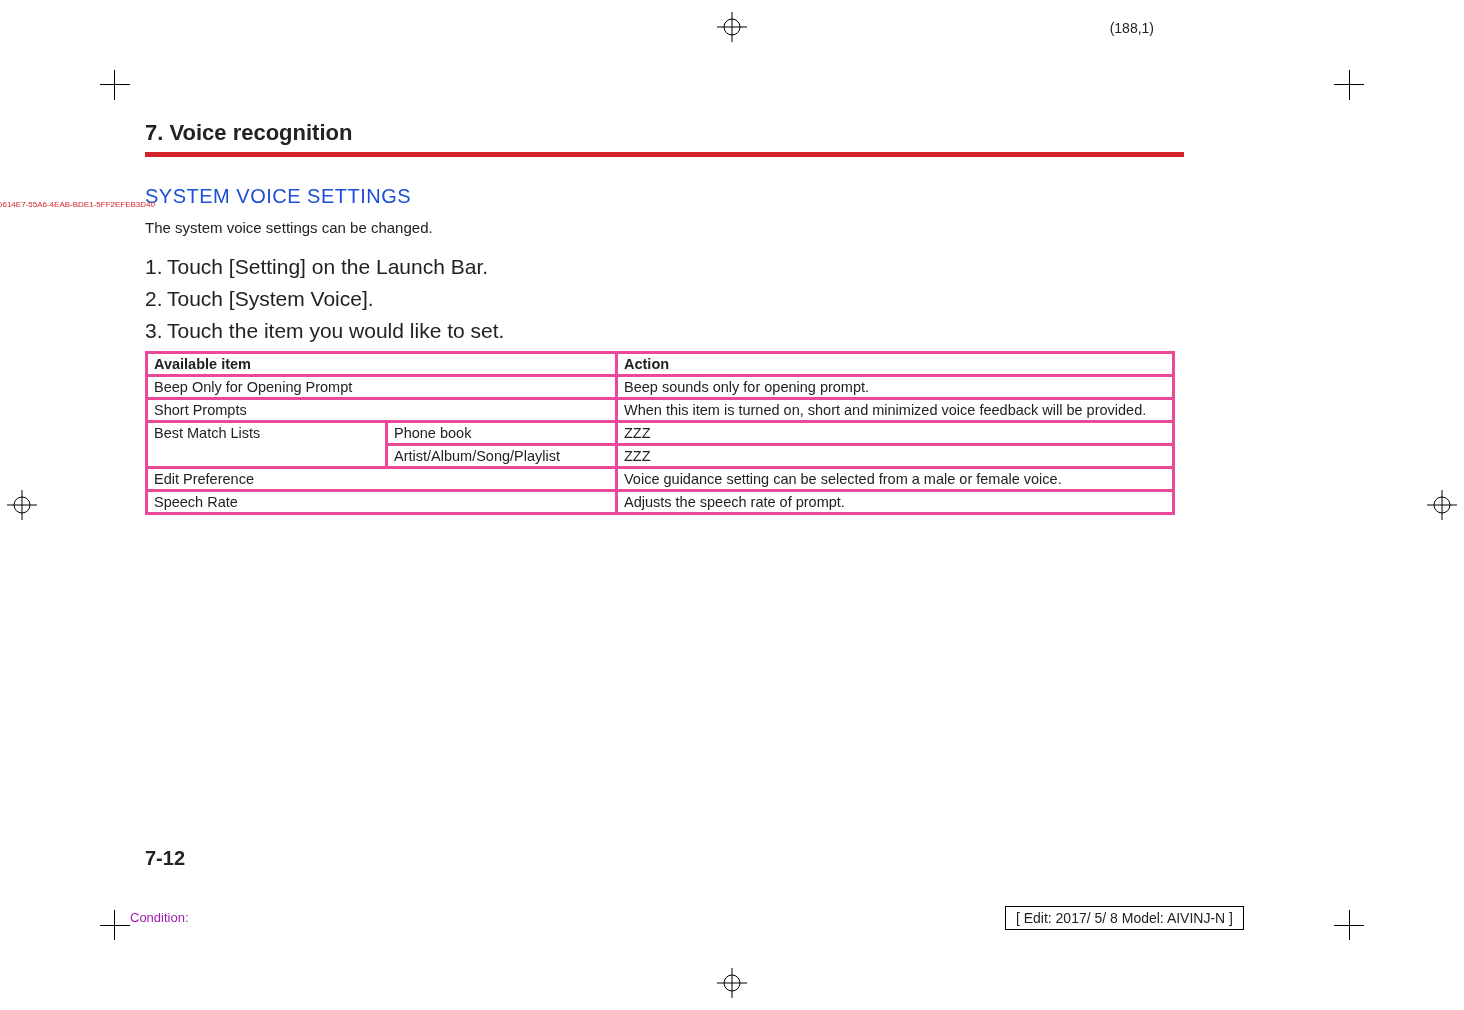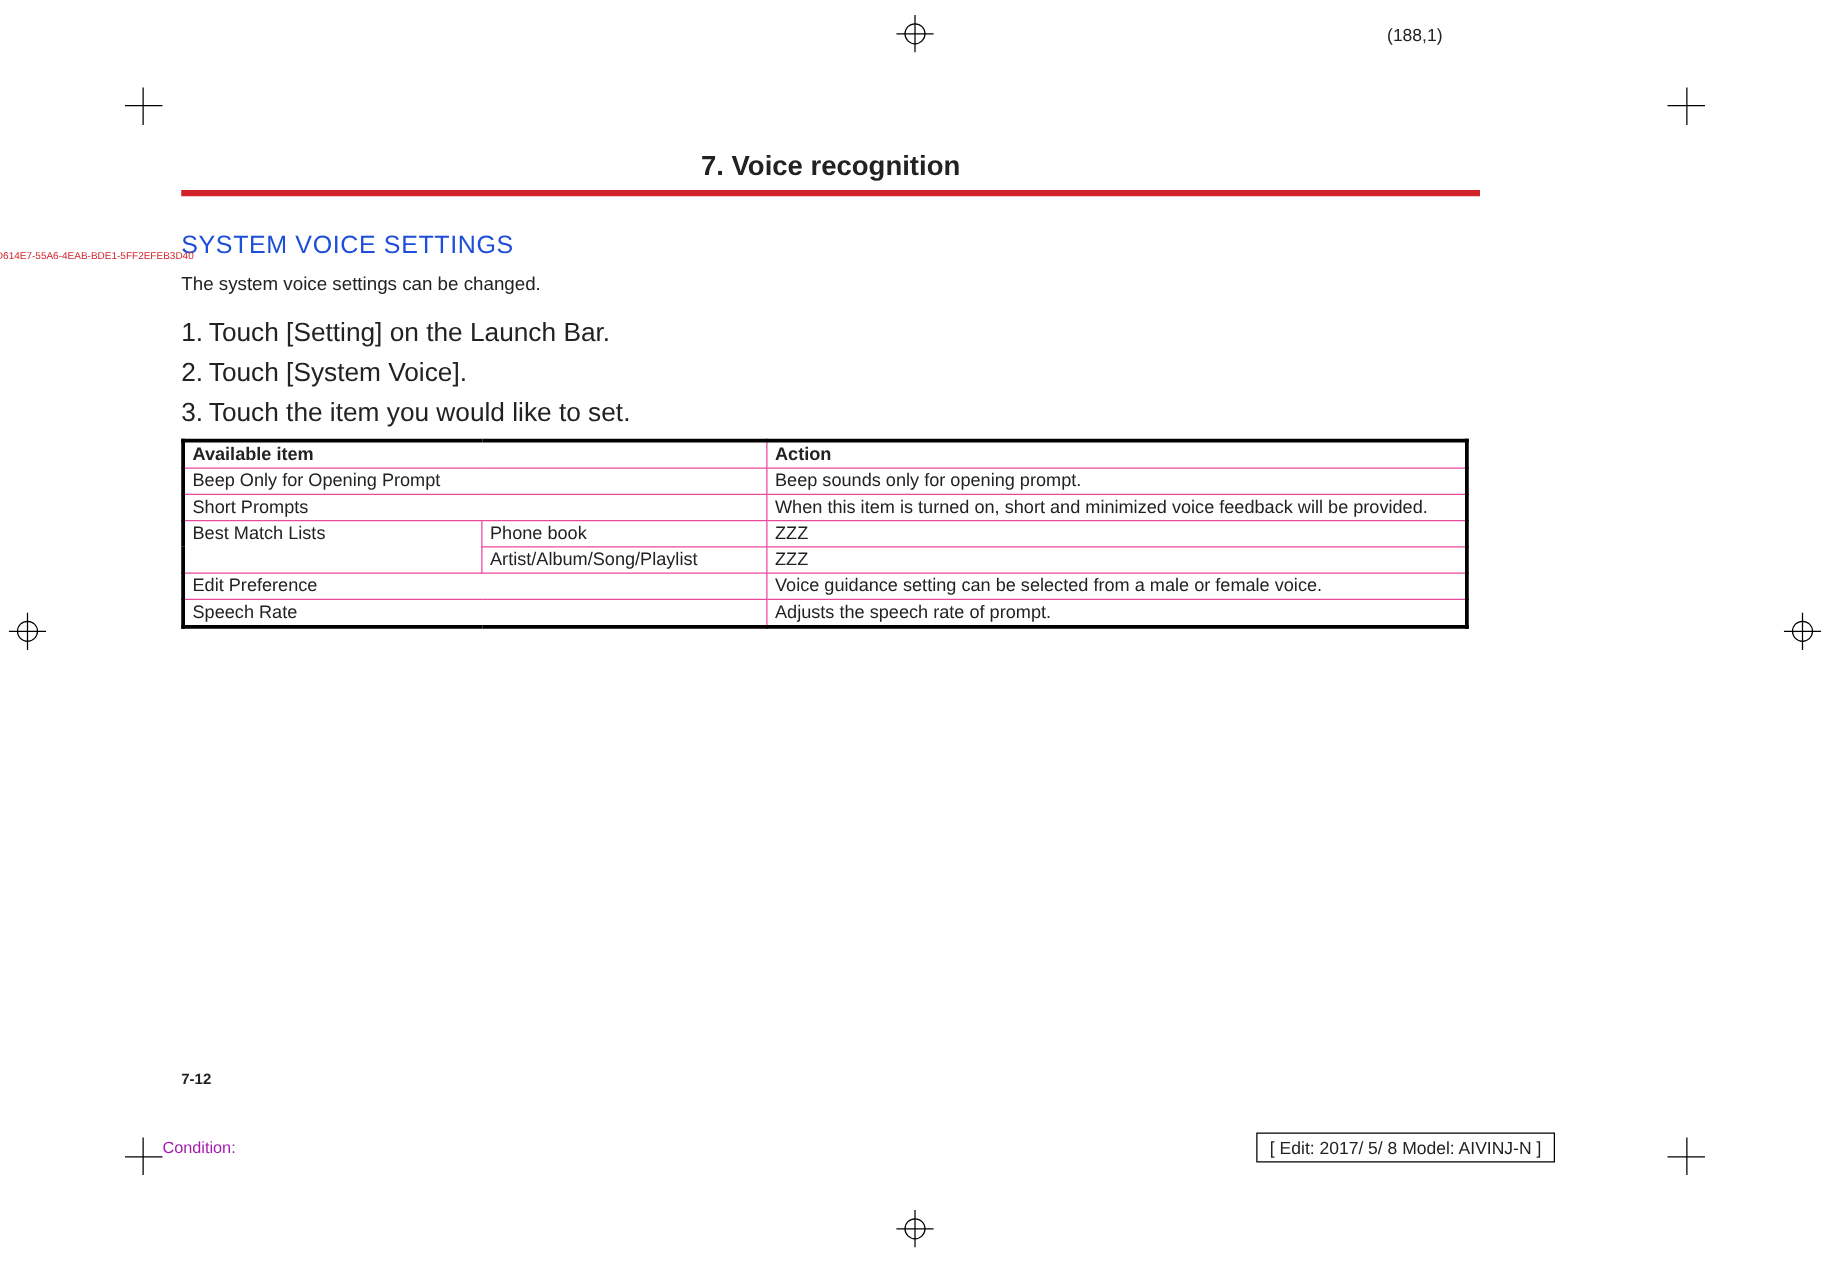--- a/index.html
+++ b/index.html
@@ -52,21 +52,20 @@
     position: absolute;
     top: 120px;
     left: 145px;
     right: 280px;
   }
   .chapter-title {
     font-size: 22px;
     font-weight: bold;
     color: #222;
     margin-bottom: 6px;
-    text-align: center;
   }
   .red-line {
     height: 5px;
     background: #d2232a;
     margin-bottom: 28px;
   }
   .section-title {
     color: #1d4ed8;
     font-size: 20px;
     letter-spacing: 0.5px;
@@ -102,34 +101,34 @@
     font-weight: bold;
     font-size: 15px;
     margin-bottom: 4px;
   }
   table.settings {
     border-collapse: collapse;
     width: 1030px;
     border: 3px solid #000;
   }
   table.settings th, table.settings td {
-    border: 1px solid #ec4899;
+    border: 3px solid #ec4899;
     padding: 2px 6px;
     font-size: 14.5px;
     text-align: left;
     vertical-align: top;
   }
   table.settings th {
     font-weight: bold;
   }
   .page-num {
     position: absolute;
     bottom: 140px;
     left: 145px;
-    font-size: 12px;
+    font-size: 20px;
     font-weight: bold;
   }
   .condition-label {
     position: absolute;
     bottom: 85px;
     left: 130px;
     color: #a21caf;
     font-size: 13px;
   }
   .edit-box {

